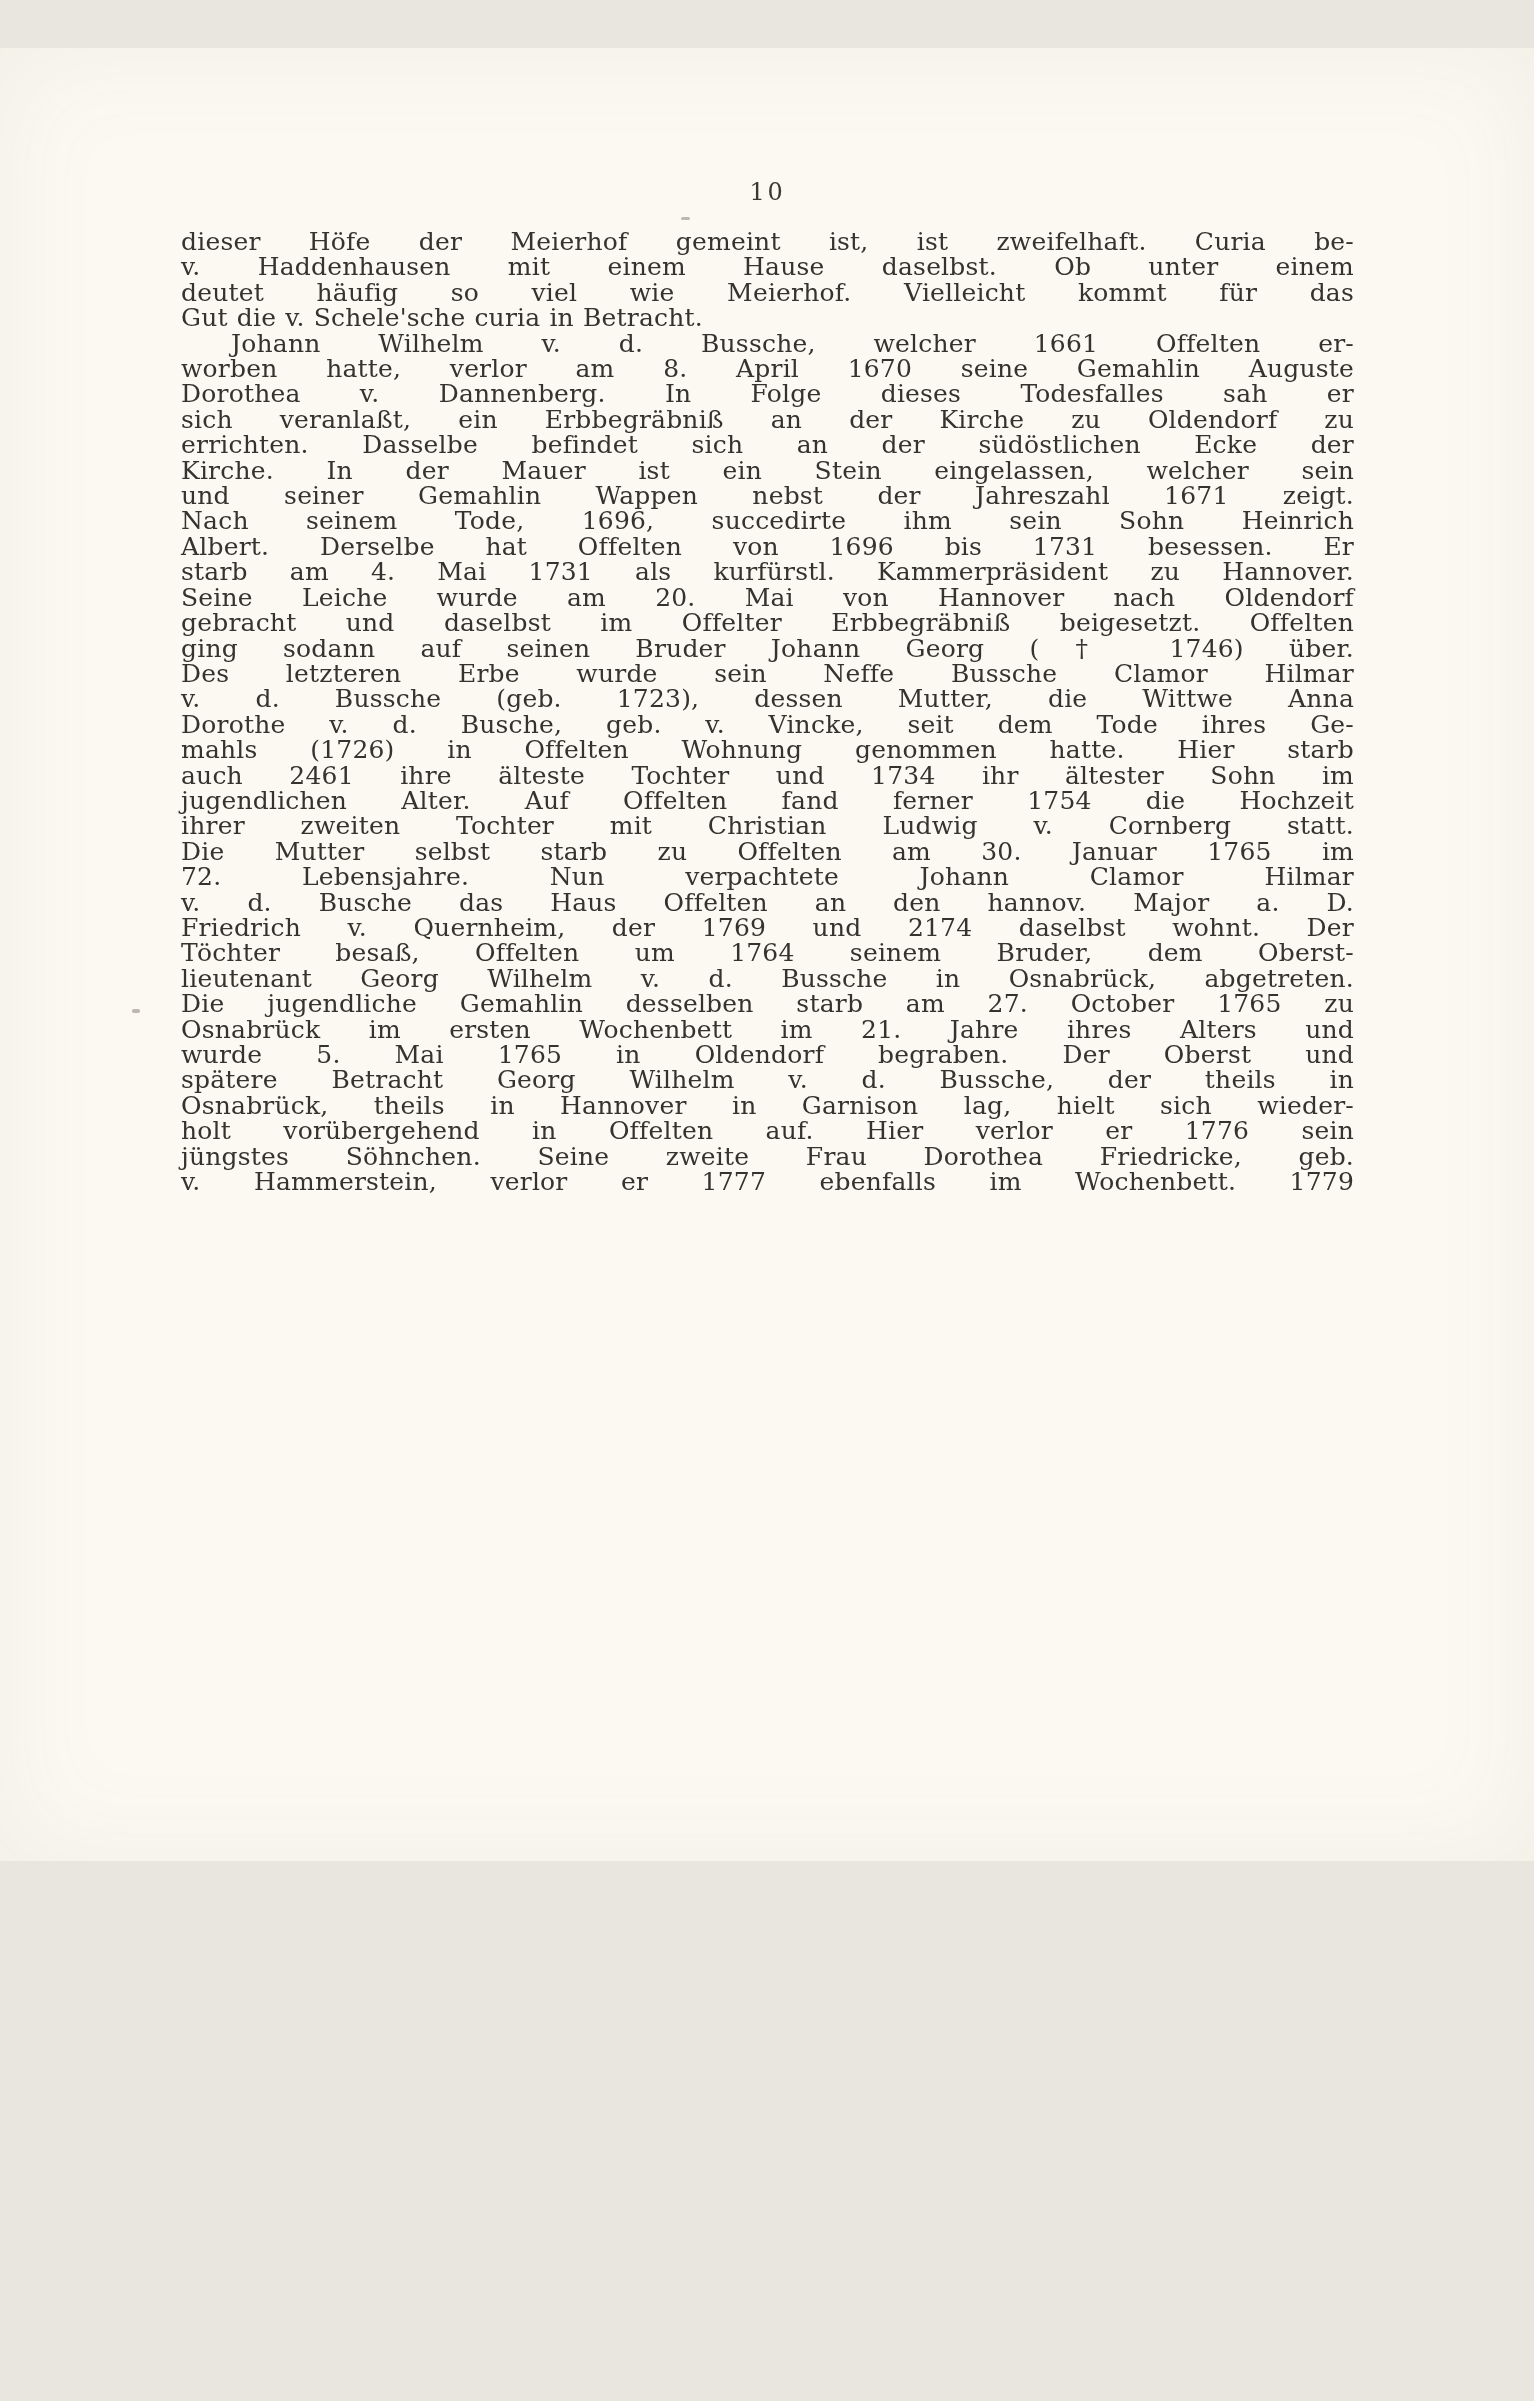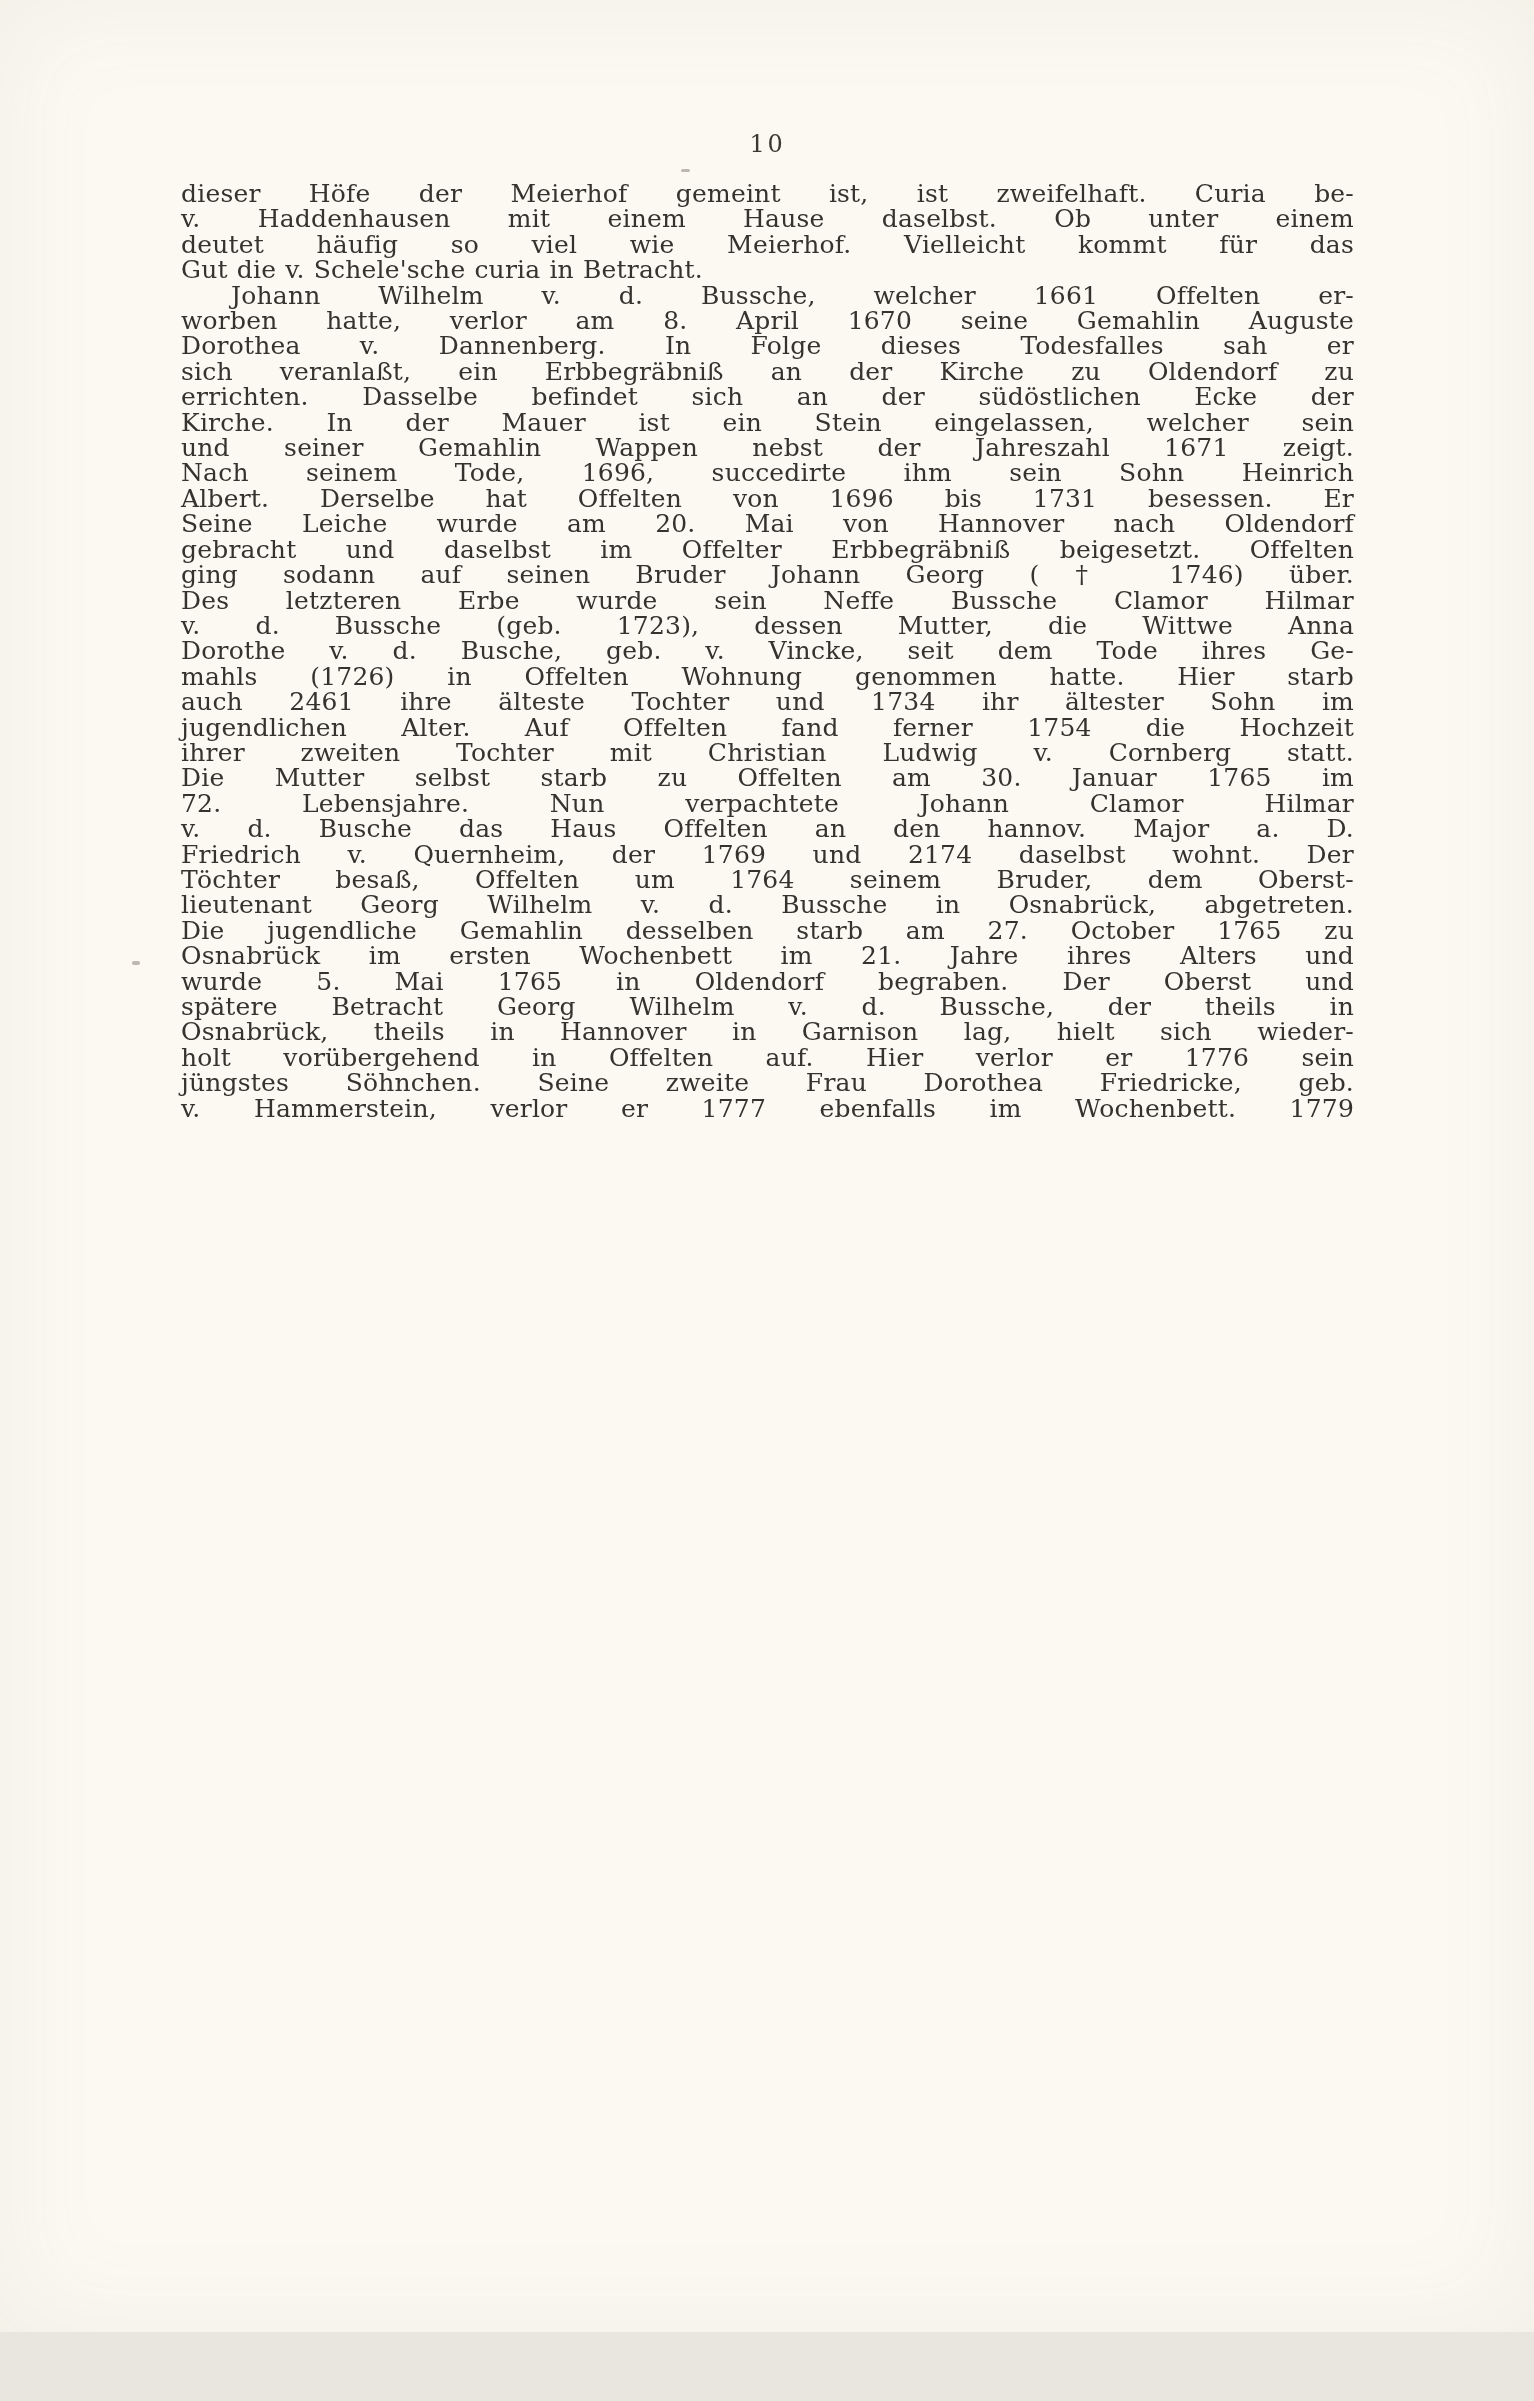--- a/index.html
+++ b/index.html
@@ -1,24 +1,25 @@
 <!DOCTYPE html>
 <html style="font-size:14.2px"><head>
 <meta charset="utf-8">
 <style>
   html, body { margin: 0; padding: 0; background: #e8e6df; }
   .paper {
     position: relative;
     width: 1534px;
-    height: 2332px;
+    height: 1813px;
     background: #fbf9f2;
     font-family: "DejaVu Serif", serif;
     color: #35332d;
     overflow: hidden;
     box-shadow: inset 0 0 107px rgba(120,110,90,0.08);
+    margin-top: 48px;
   }
   .pagenum {
     position: absolute;
     top: 130px;
     left: 181px;
     width: 1173px;
     text-align: center;
     font-size: 24px;
     letter-spacing: 2.7px;
     color: #3a3831;
@@ -61,20 +62,21 @@
       <div class="line flush">Gut die v. Schele'sche curia in Betracht.</div>
       <div class="line indent">Johann Wilhelm v. d. Bussche, welcher 1661 Offelten er-</div>
       <div class="line">worben hatte, verlor am 8. April 1670 seine Gemahlin Auguste</div>
       <div class="line">Dorothea v. Dannenberg. In Folge dieses Todesfalles sah er</div>
       <div class="line">sich veranlaßt, ein Erbbegräbniß an der Kirche zu Oldendorf zu</div>
       <div class="line">errichten. Dasselbe befindet sich an der südöstlichen Ecke der</div>
       <div class="line">Kirche. In der Mauer ist ein Stein eingelassen, welcher sein</div>
       <div class="line">und seiner Gemahlin Wappen nebst der Jahreszahl 1671 zeigt.</div>
       <div class="line">Nach seinem Tode, 1696, succedirte ihm sein Sohn Heinrich</div>
       <div class="line">Albert. Derselbe hat Offelten von 1696 bis 1731 besessen. Er</div>
+      <div class="line">starb am 4. Mai 1731 als kurfürstl. Kammerpräsident zu Hannover.</div>
       <div class="line">Seine Leiche wurde am 20. Mai von Hannover nach Oldendorf</div>
       <div class="line">gebracht und daselbst im Offelter Erbbegräbniß beigesetzt. Offelten</div>
       <div class="line">ging sodann auf seinen Bruder Johann Georg († 1746) über.</div>
       <div class="line">Des letzteren Erbe wurde sein Neffe Bussche Clamor Hilmar</div>
       <div class="line">v. d. Bussche (geb. 1723), dessen Mutter, die Wittwe Anna</div>
       <div class="line">Dorothe v. d. Busche, geb. v. Vincke, seit dem Tode ihres Ge-</div>
       <div class="line">mahls (1726) in Offelten Wohnung genommen hatte. Hier starb</div>
       <div class="line">auch 2461 ihre älteste Tochter und 1734 ihr ältester Sohn im</div>
       <div class="line">jugendlichen Alter. Auf Offelten fand ferner 1754 die Hochzeit</div>
       <div class="line">ihrer zweiten Tochter mit Christian Ludwig v. Cornberg statt.</div>

